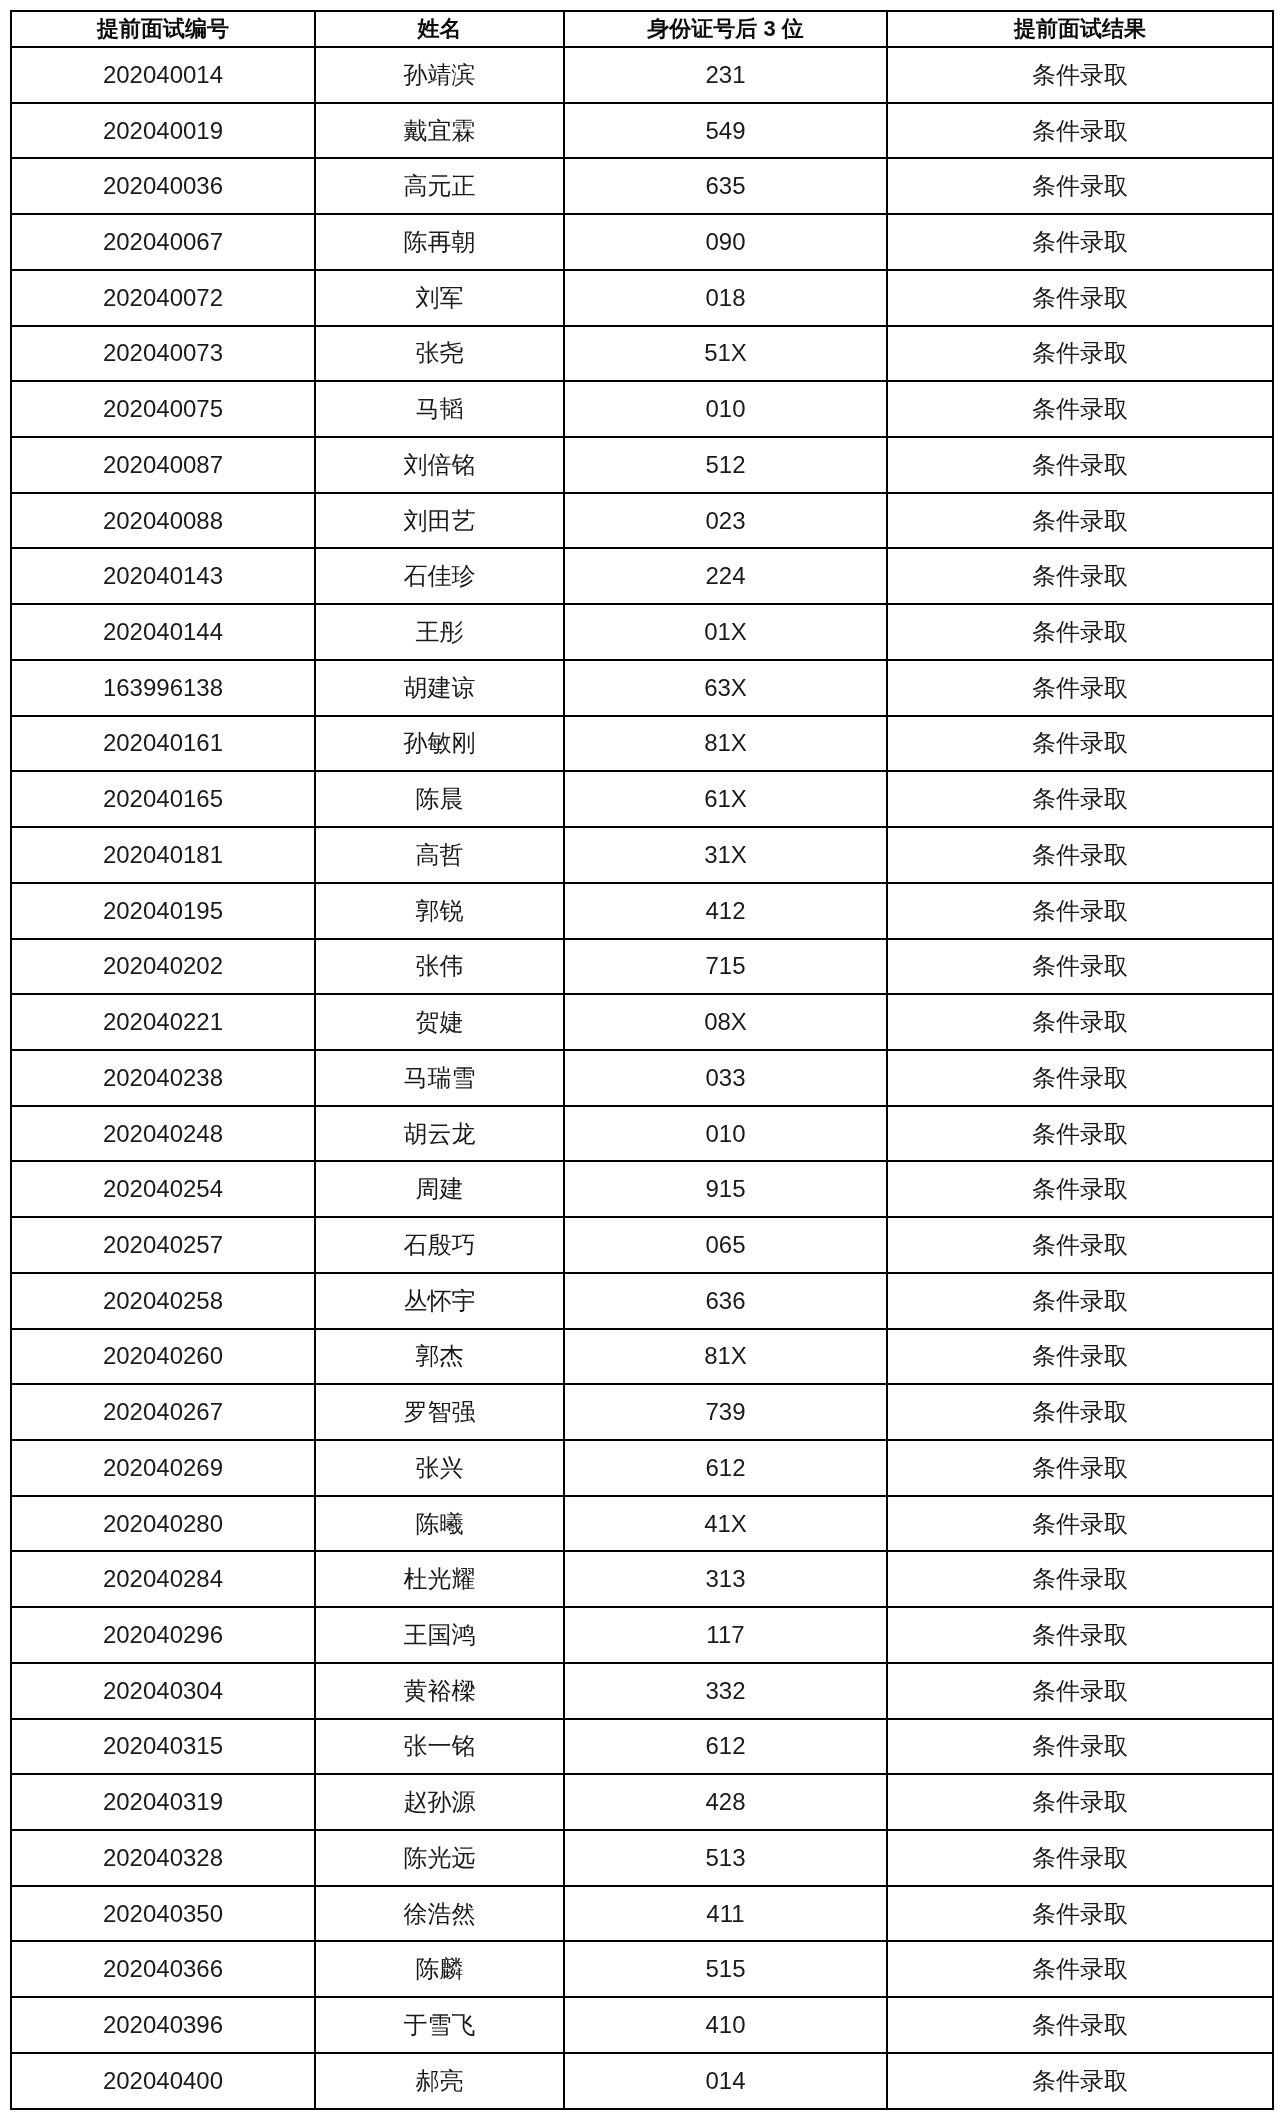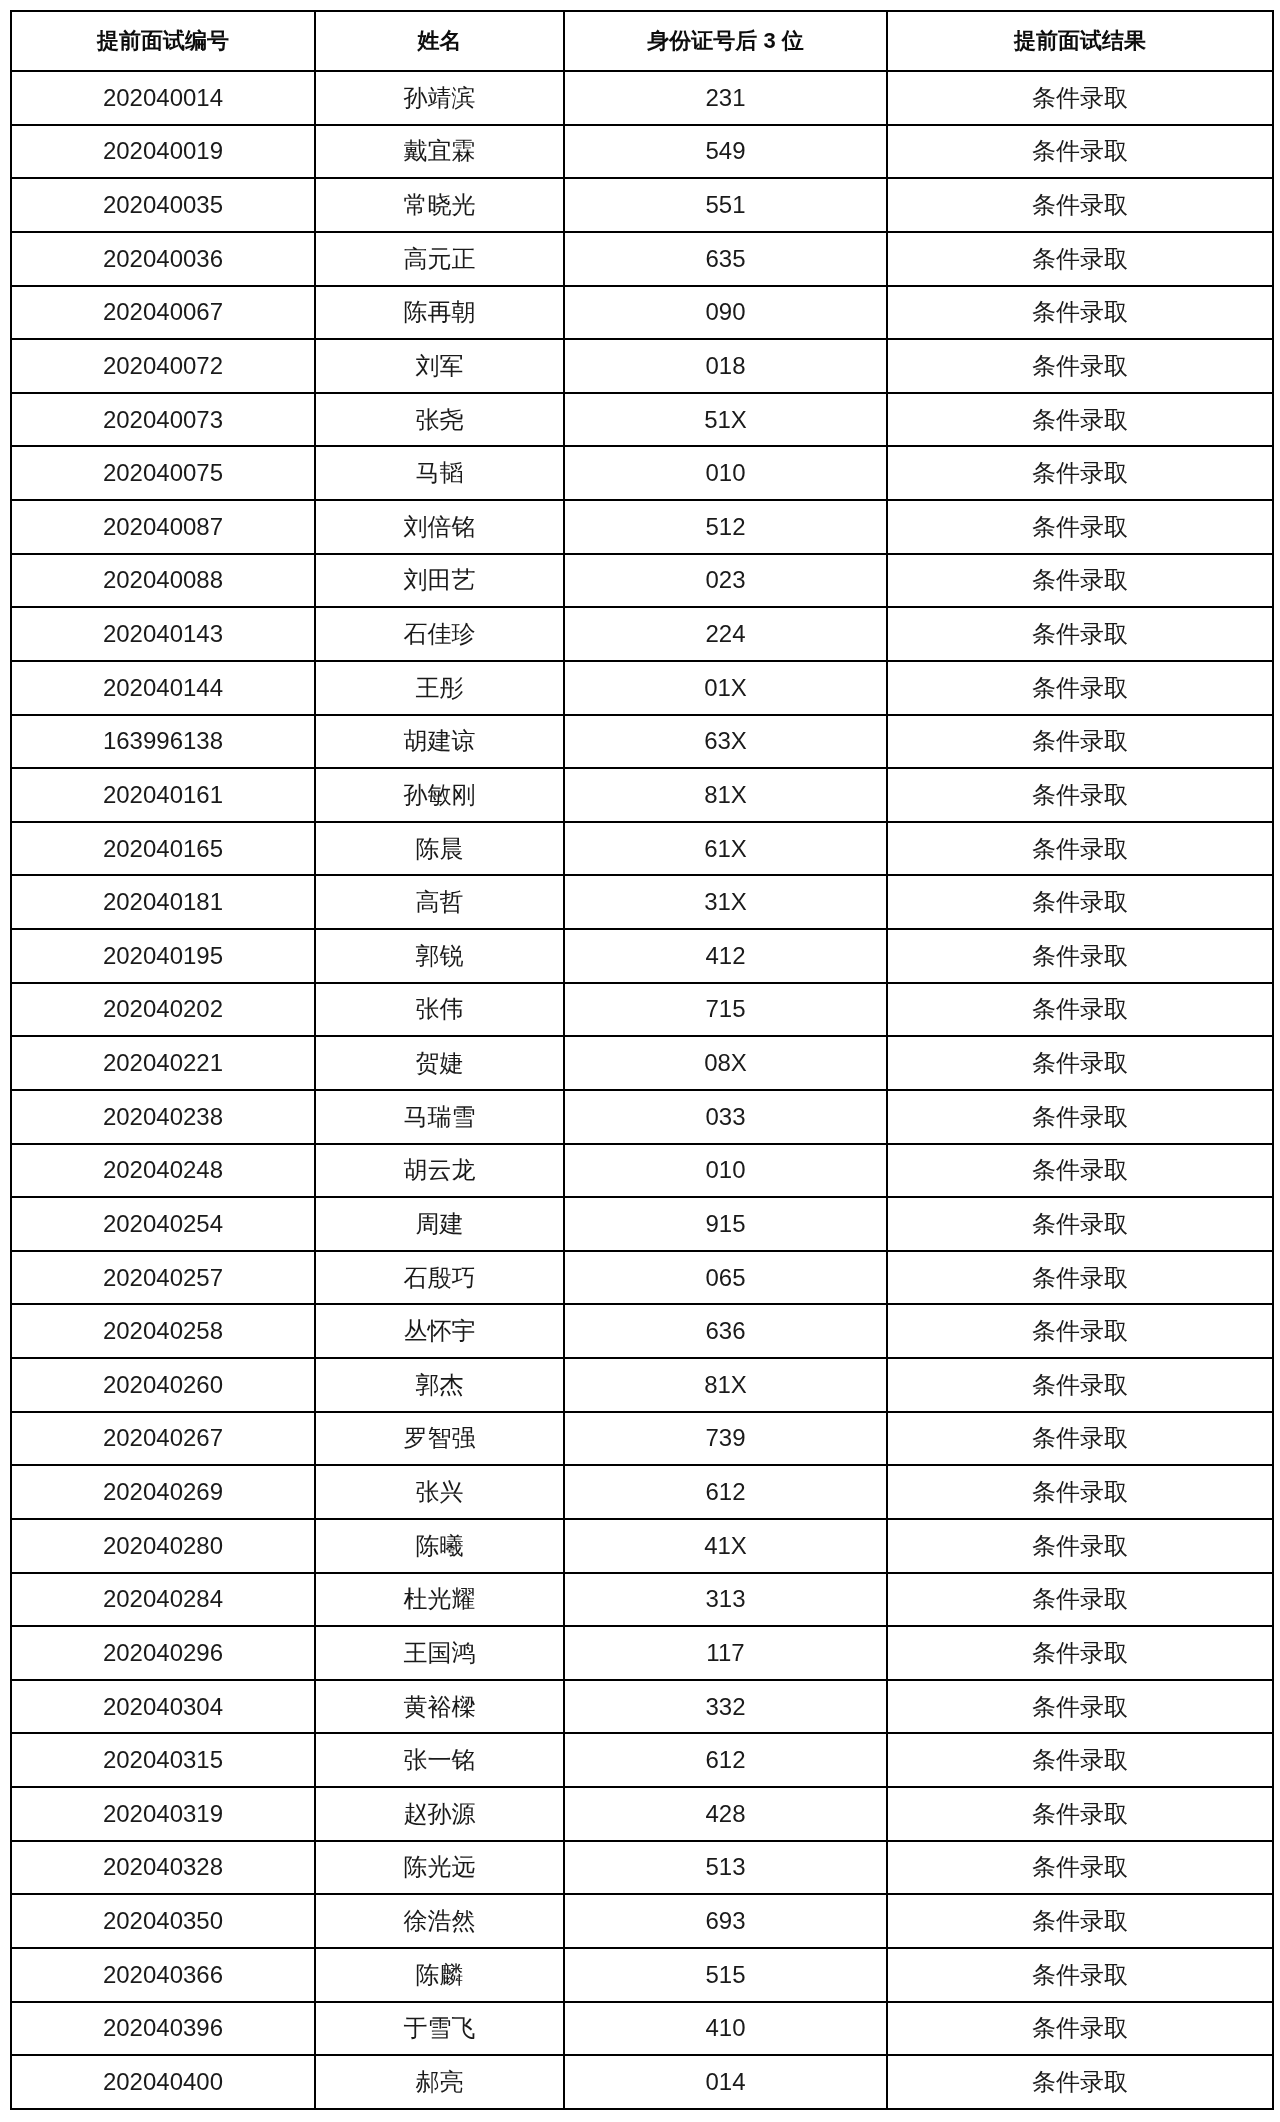--- a/index.html
+++ b/index.html
@@ -30,21 +30,21 @@
   table.results th,
   table.results td {
     border: 2px solid #000000;
     text-align: center;
     vertical-align: middle;
     padding: 0;
     overflow: hidden;
     white-space: nowrap;
   }
   table.results thead tr {
-    height: 60px;
+    height: 36px;
   }
   table.results th {
     font-size: 22px;
     font-weight: 700;
     color: #0d0d0d;
   }
   table.results td {
     font-size: 24px;
     font-weight: 400;
     color: #1a1a1a;
@@ -80,26 +80,20 @@
           <td>231</td>
           <td>条件录取</td>
         </tr>
         <tr>
           <td>202040019</td>
           <td>戴宜霖</td>
           <td>549</td>
           <td>条件录取</td>
         </tr>
         <tr>
-          <td>202040035</td>
-          <td>常晓光</td>
-          <td>551</td>
-          <td>条件录取</td>
-        </tr>
-        <tr>
           <td>202040036</td>
           <td>高元正</td>
           <td>635</td>
           <td>条件录取</td>
         </tr>
         <tr>
           <td>202040067</td>
           <td>陈再朝</td>
           <td>090</td>
           <td>条件录取</td>
@@ -274,21 +268,21 @@
         </tr>
         <tr>
           <td>202040328</td>
           <td>陈光远</td>
           <td>513</td>
           <td>条件录取</td>
         </tr>
         <tr>
           <td>202040350</td>
           <td>徐浩然</td>
-          <td>693</td>
+          <td>411</td>
           <td>条件录取</td>
         </tr>
         <tr>
           <td>202040366</td>
           <td>陈麟</td>
           <td>515</td>
           <td>条件录取</td>
         </tr>
         <tr>
           <td>202040396</td>

